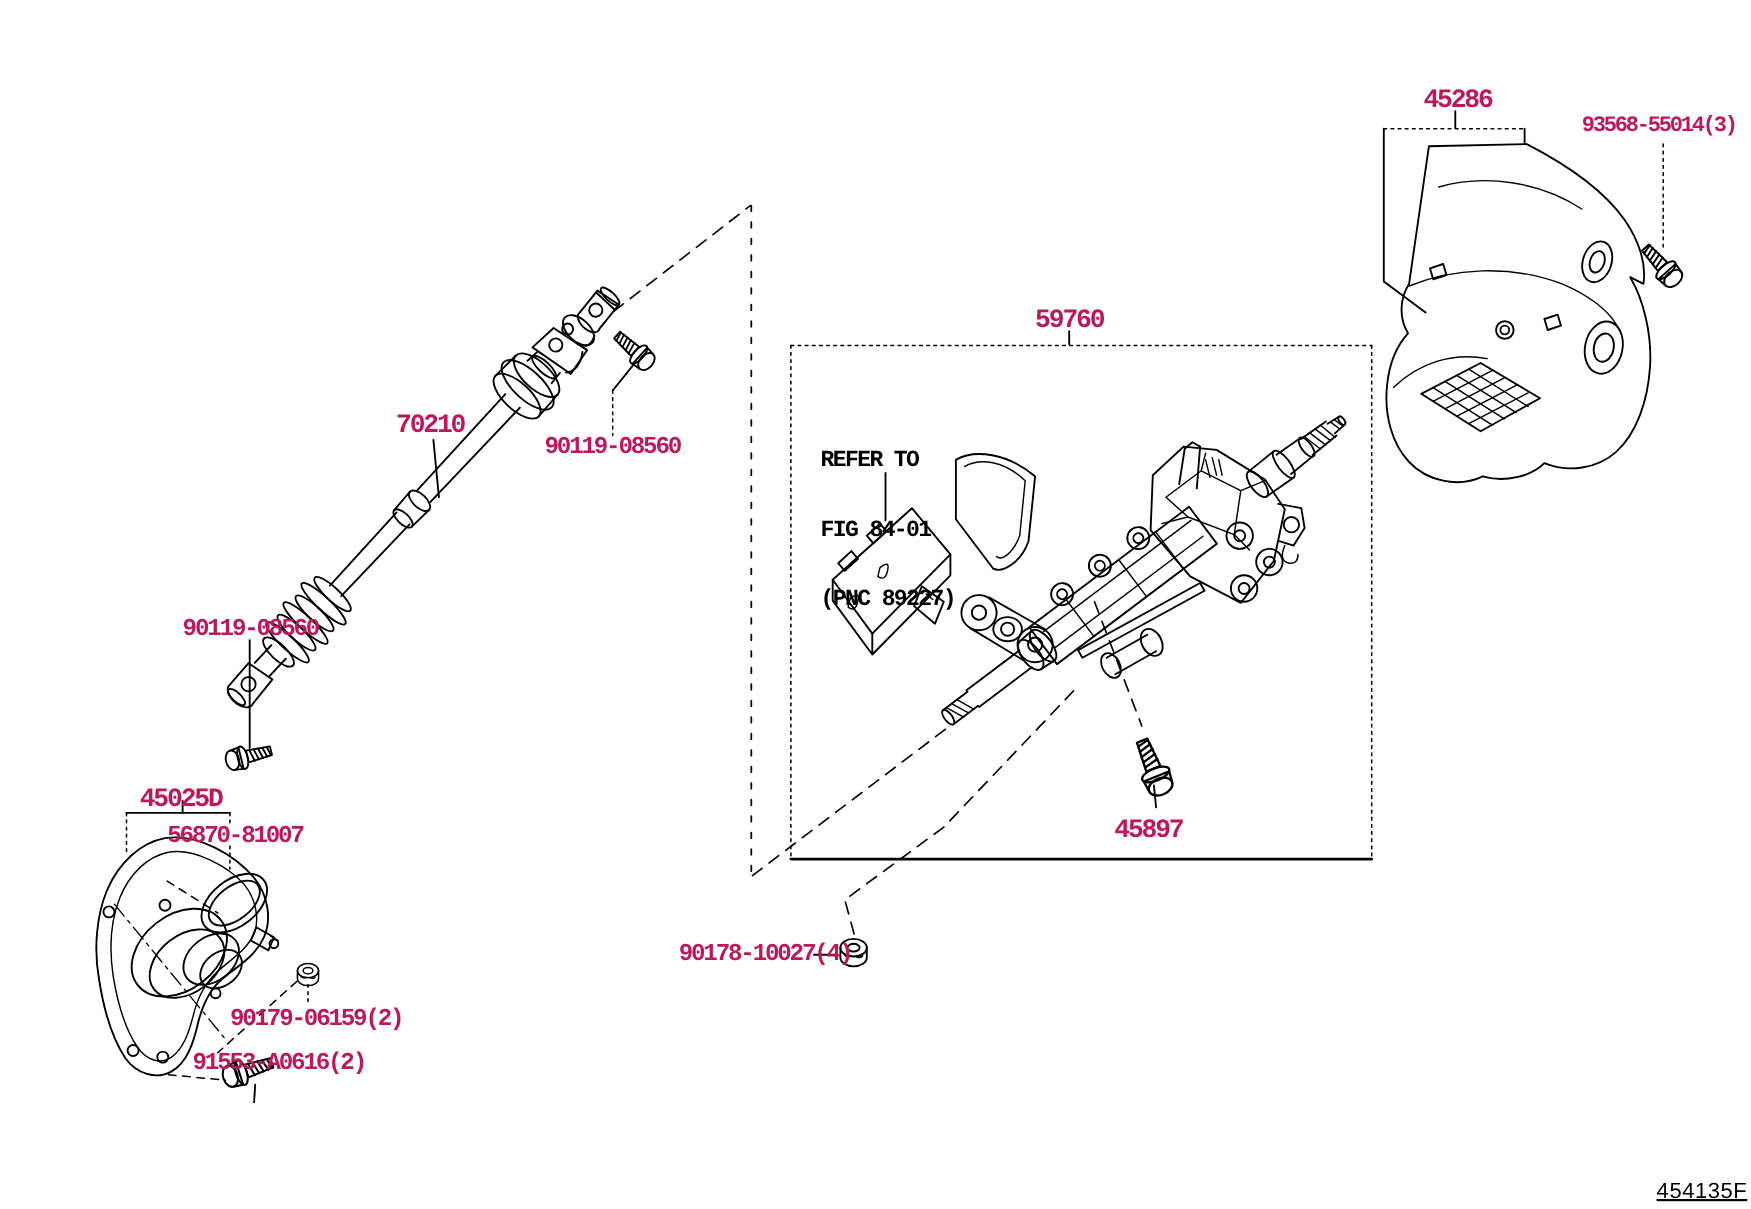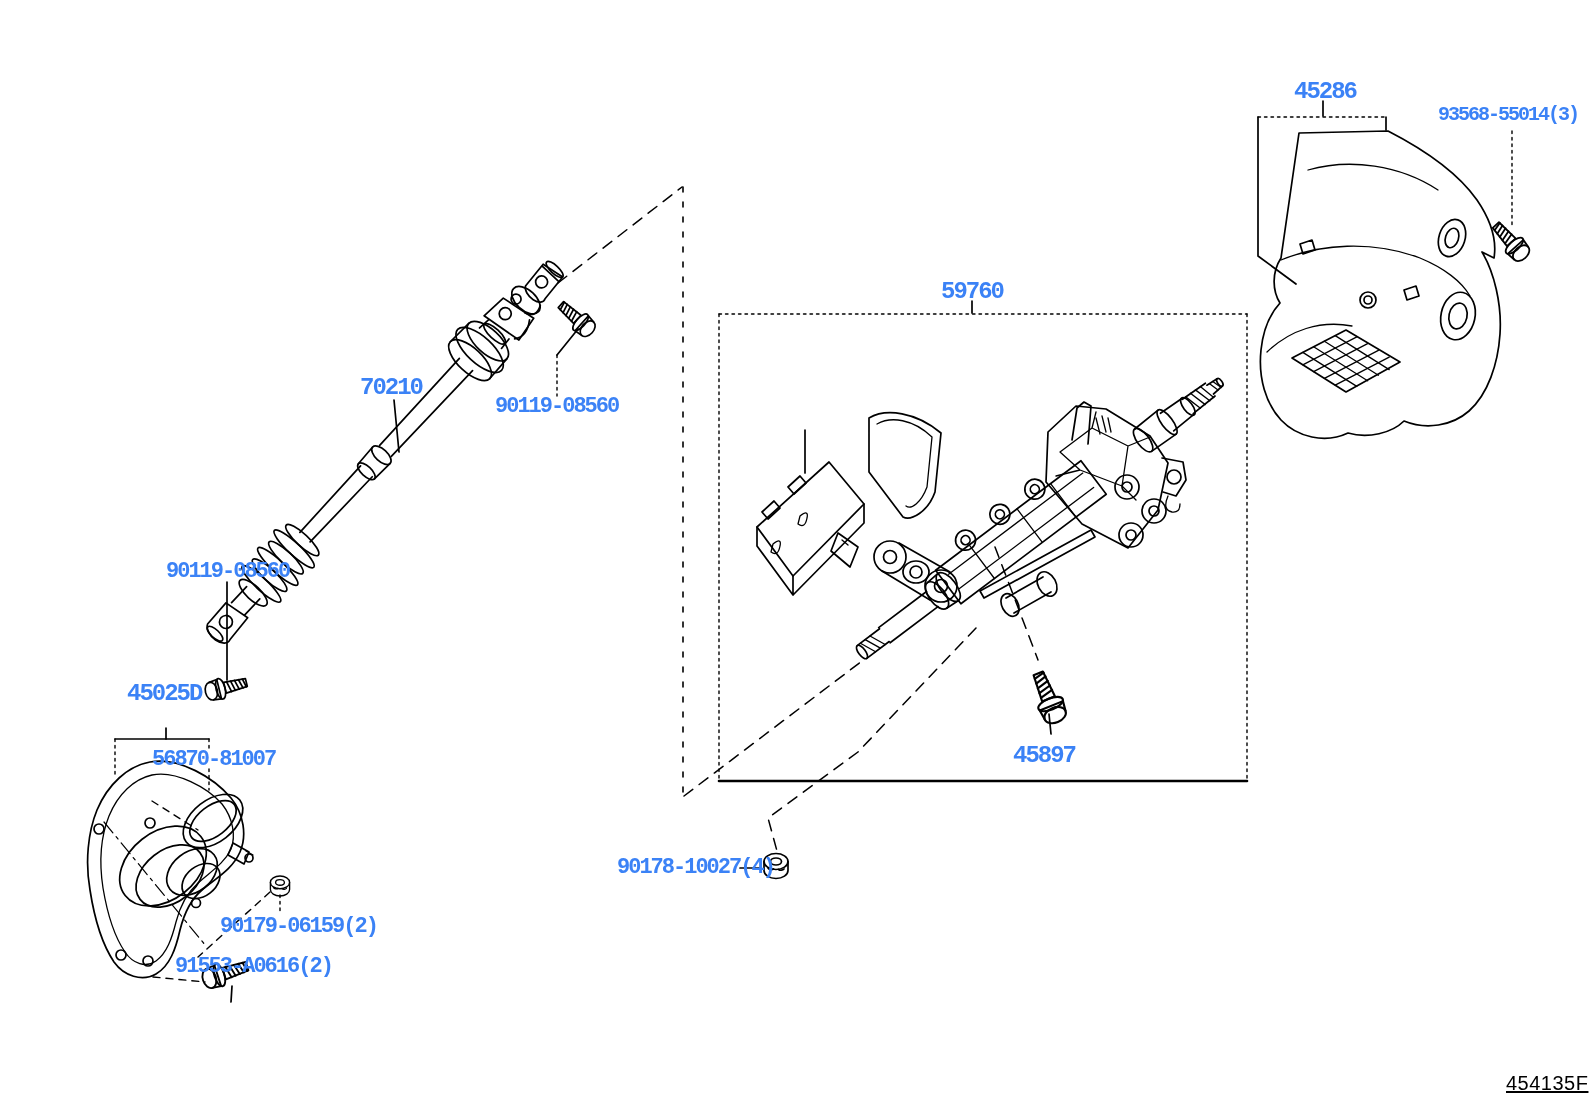--- a/index.html
+++ b/index.html
@@ -7,21 +7,21 @@
          font-family:"Liberation Mono","DejaVu Sans Mono",monospace;}
   .stage svg{position:absolute;left:0;top:0;}
   svg *{stroke:#000;fill:none;stroke-width:1.7;stroke-linecap:round;stroke-linejoin:round;}
   svg .thick{stroke-width:2.6;}
   svg .thin{stroke-width:1.3;}
   svg .dotted{stroke-dasharray:2.5 4;stroke-width:1.4;}
   svg .dash{stroke-dasharray:11 8;stroke-width:1.5;}
   svg .dash2{stroke-dasharray:5 10;stroke-width:1.6;}
   svg .dashfine{stroke-dasharray:7 6;stroke-width:1.4;}
   svg .dashdot{stroke-dasharray:14 5 3 5;stroke-width:1.2;}
-  .lbl{position:absolute;color:#3b82f6;font-weight:700;font-size:22px;letter-spacing:-2px;
+  .lbl{position:absolute;color:#be185d;font-weight:700;font-size:22px;letter-spacing:-2px;
        line-height:1;white-space:pre;}
   .lbl.big{font-size:24px;}
   .refer{position:absolute;color:#000;font-weight:700;font-size:21px;letter-spacing:-1.5px;
        line-height:21px;white-space:pre;}
   .figcode{position:absolute;color:#000;font-family:"Liberation Sans",sans-serif;
        font-weight:400;font-size:20px;letter-spacing:0.5px;line-height:1;text-decoration:underline;}
 </style>
 </head>
 <body>
 
@@ -257,26 +257,31 @@
 
   <g>
     <use href="#bolt" transform="translate(1512,243) rotate(-132) scale(1.05)"></use>
   </g>
 </svg>
 
 <div class="lbl big" style="left:1294px;top:80px">45286</div>
 <div class="lbl" style="left:1438px;top:105px;font-size:20px">93568-55014(3)</div>
 <div class="lbl big" style="left:941px;top:280px">59760</div>
 
+<div class="refer" style="left:746px;top:367px">
+  <div>REFER TO</div>
+  <div>FIG 84-01</div>
+  <div>(PNC 89227)</div>
+</div>
 
 <div class="lbl big" style="left:360px;top:376px">70210</div>
 <div class="lbl" style="left:495px;top:396px">90119-08560</div>
 <div class="lbl" style="left:166px;top:561px">90119-08560</div>
-<div class="lbl big" style="left:127px;top:682px">45025D</div>
+<div class="lbl big" style="left:127px;top:716px">45025D</div>
 <div class="lbl" style="left:152px;top:749px">56870-81007</div>
-<div class="lbl" style="left:220px;top:916px">90179-06159(2)</div>
+<div class="lbl" style="left:209px;top:916px">90179-06159(2)</div>
 <div class="lbl" style="left:175px;top:956px">91553-A0616(2)</div>
 <div class="lbl" style="left:617px;top:857px">90178-10027(4)</div>
 <div class="lbl big" style="left:1013px;top:744px">45897</div>
 
 <div class="figcode" style="left:1506px;top:1073px">454135F</div>
 
 </div>
 
 </body></html>

